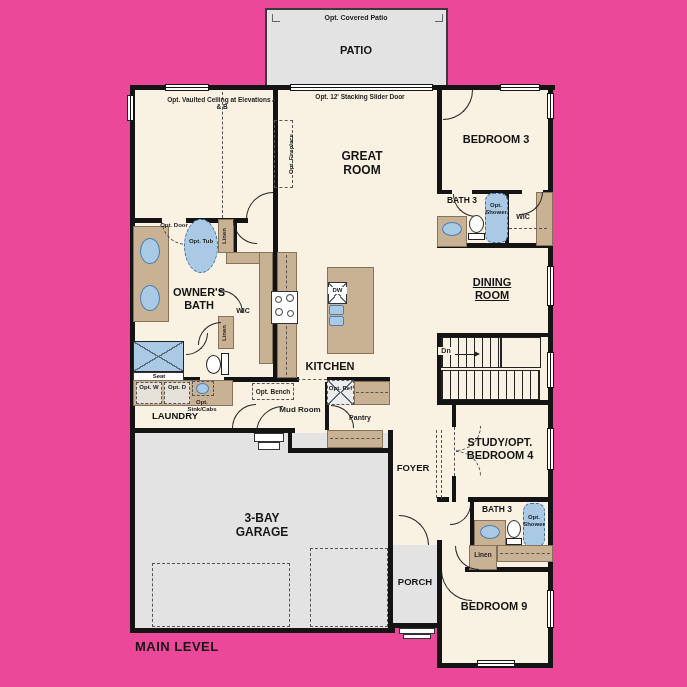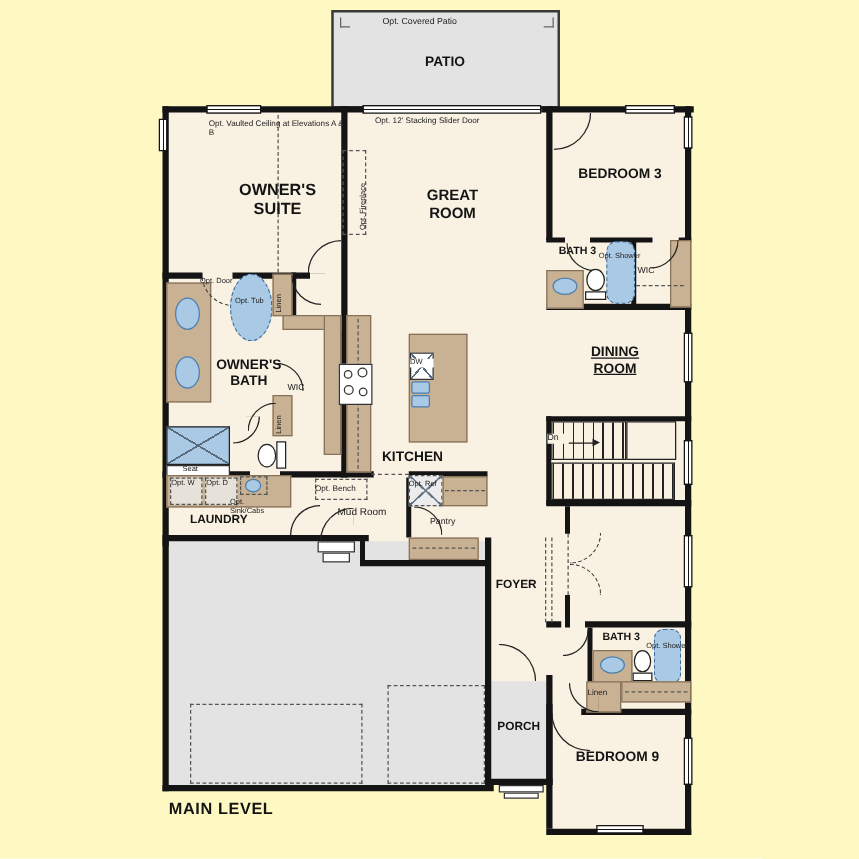--- a/index.html
+++ b/index.html
@@ -1,27 +1,27 @@
 <!DOCTYPE html>
 <html><head>
 <meta charset="utf-8">
 <style>
   html,body{margin:0;padding:0;background:#fff;}
-  #plan{position:relative;width:687px;height:687px;background:#fef9c3;overflow:hidden;
+  #plan{position:relative;width:687px;height:687px;background:#ec4899;overflow:hidden;
         font-family:"Liberation Sans",sans-serif;color:#141414;}
   .abs{position:absolute;display:block;}
   .w{position:absolute;background:#141414;}
   .fl{position:absolute;background:#f9f1e2;}
   .gy{position:absolute;background:#e3e3e3;}
   .tan{position:absolute;background:#c9b193;border:1px solid #85725a;box-sizing:border-box;}
   .blue{position:absolute;background:#a9c9e5;border:1px solid #4d7fae;box-sizing:border-box;}
   .whitebox{position:absolute;background:#fff;border:1px solid #333;box-sizing:border-box;}
   .dash{position:absolute;border:1px dashed #555;box-sizing:border-box;background:transparent;}
   .lb{position:absolute;font-weight:bold;text-align:center;line-height:1.14;color:#141414;}
-  .an{position:absolute;font-weight:normal;text-align:left;line-height:1.12;color:#222;}
+  .an{position:absolute;font-weight:bold;text-align:center;line-height:1.12;color:#222;}
   .vt{writing-mode:vertical-rl;transform:rotate(180deg);}
   .win-h{position:absolute;background:linear-gradient(#fff 0 42%,#141414 42% 58%,#fff 58% 100%);
          border:1px solid #141414;box-sizing:border-box;}
   .win-v{position:absolute;background:linear-gradient(to right,#fff 0 42%,#141414 42% 58%,#fff 58% 100%);
          border:1px solid #141414;box-sizing:border-box;}
   .arc{position:absolute;box-sizing:border-box;background:transparent;}
   .atl{border-top:1.5px solid #222;border-left:1.5px solid #222;border-top-left-radius:100% 100%;}
   .atr{border-top:1.5px solid #222;border-right:1.5px solid #222;border-top-right-radius:100% 100%;}
   .abl{border-bottom:1.5px solid #222;border-left:1.5px solid #222;border-bottom-left-radius:100% 100%;}
   .abr{border-bottom:1.5px solid #222;border-right:1.5px solid #222;border-bottom-right-radius:100% 100%;}
@@ -107,21 +107,20 @@
   <div class="win-h" style="left:477px;top:660px;width:38px;height:7px;"></div>
   <div class="win-v" style="left:127px;top:95px;width:7px;height:26px;"></div>
   <div class="win-v" style="left:547px;top:93px;width:7px;height:26px;"></div>
   <div class="win-v" style="left:547px;top:266px;width:7px;height:40px;"></div>
   <div class="win-v" style="left:547px;top:352px;width:7px;height:36px;"></div>
   <div class="win-v" style="left:547px;top:428px;width:7px;height:42px;"></div>
   <div class="win-v" style="left:547px;top:590px;width:7px;height:38px;"></div>
 
   <div class="dline-v" style="left:222px;top:92px;height:126px;"></div>
   <div class="an" style="left:167px;top:96px;width:110px;font-size:6.5px;">Opt. Vaulted Ceiling at Elevations A &amp; B</div>
-  <div class="lb" style="left:172px;top:145px;width:100px;font-size:13px;">OWNER'S SUITE</div>
   <div class="arc atl" style="left:246px;top:192px;width:27px;height:27px;"></div>
 
   <div class="dash" style="left:274px;top:120px;width:19px;height:68px;"></div>
   <div class="an vt" style="left:288px;top:124px;height:60px;font-size:6px;">Opt. Fireplace</div>
 
   <div class="an" style="left:300px;top:93px;width:120px;font-size:6.5px;">Opt. 12' Stacking Slider Door</div>
   <div class="lb" style="left:332px;top:150px;width:60px;font-size:12px;">GREAT ROOM</div>
 
   <div class="lb" style="left:446px;top:133px;width:100px;font-size:11px;">BEDROOM 3</div>
   <div class="arc abr" style="left:443px;top:90px;width:30px;height:30px;"></div>
@@ -214,20 +213,21 @@
   <div class="dline-h" style="left:330px;top:438px;width:50px;"></div>
 
   <div class="lb" style="left:388px;top:463px;width:50px;font-size:9.5px;">FOYER</div>
   <div class="dline-v" style="left:436px;top:430px;height:68px;"></div>
   <div class="dline-v" style="left:441px;top:430px;height:68px;"></div>
   <div class="arc atr" style="left:399px;top:515px;width:30px;height:30px;"></div>
   <div class="lb" style="left:390px;top:577px;width:50px;font-size:9.5px;">PORCH</div>
   <div class="whitebox" style="left:399px;top:628px;width:36px;height:6px;"></div>
   <div class="whitebox" style="left:403px;top:634px;width:28px;height:5px;"></div>
 
+  <div class="lb" style="left:452px;top:436px;width:96px;font-size:11px;">STUDY/OPT. BEDROOM 4</div>
   <div class="arc abr darc" style="left:456px;top:426px;width:25px;height:25px;"></div>
   <div class="arc atr darc" style="left:456px;top:451px;width:25px;height:25px;"></div>
   <div class="dline-v" style="left:454px;top:427px;height:49px;"></div>
 
   <div class="lb" style="left:477px;top:505px;width:40px;font-size:8.5px;">BATH 3</div>
   <div class="arc abr" style="left:450px;top:504px;width:21px;height:21px;"></div>
   <div class="tan" style="left:474px;top:520px;width:32px;height:26px;"></div>
   <div class="sink" style="left:480px;top:525px;width:20px;height:14px;"></div>
   <div class="toi-b" style="left:507px;top:520px;width:14px;height:18px;"></div>
   <div class="toi-t" style="left:506px;top:538px;width:16px;height:7px;"></div>
@@ -235,18 +235,19 @@
   <div class="an" style="left:517px;top:514px;width:34px;font-size:6px;">Opt. Shower</div>
   <div class="tan" style="left:469px;top:545px;width:28px;height:25px;"></div>
   <div class="an" style="left:470px;top:551px;width:26px;font-size:6.5px;">Linen</div>
   <div class="arc abl" style="left:455px;top:546px;width:24px;height:24px;"></div>
   <div class="tan" style="left:497px;top:545px;width:56px;height:17px;"></div>
   <div class="dline-h" style="left:500px;top:553px;width:50px;"></div>
 
   <div class="lb" style="left:444px;top:600px;width:100px;font-size:11px;">BEDROOM 9</div>
   <div class="arc abl" style="left:441px;top:570px;width:31px;height:31px;"></div>
 
+  <div class="lb" style="left:217px;top:512px;width:90px;font-size:12px;">3-BAY GARAGE</div>
   <div class="dash" style="left:152px;top:563px;width:138px;height:64px;border:1.5px dashed #555;"></div>
   <div class="dash" style="left:310px;top:548px;width:78px;height:79px;border:1.5px dashed #555;"></div>
 
   <div class="lb" style="left:135px;top:640px;width:120px;font-size:13px;text-align:left;letter-spacing:.5px;">MAIN LEVEL</div>
 
 </div>
 
 </body></html>

